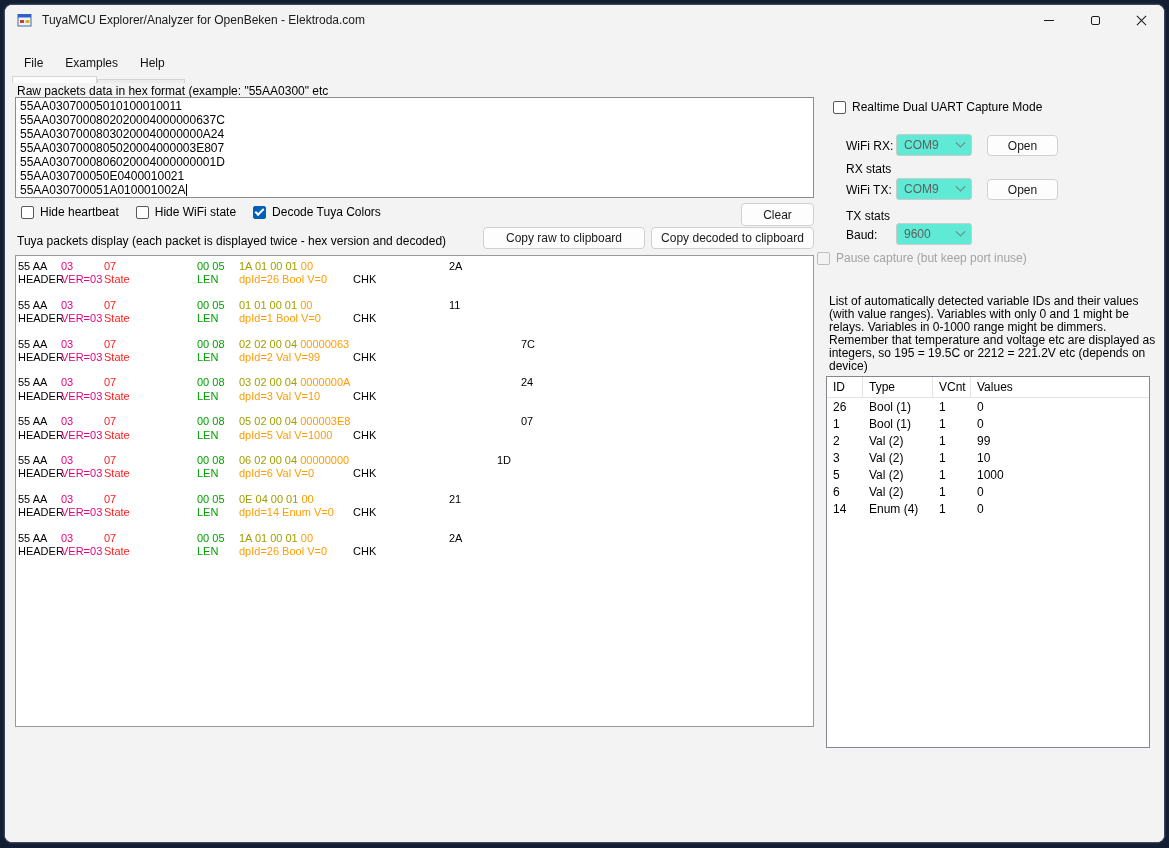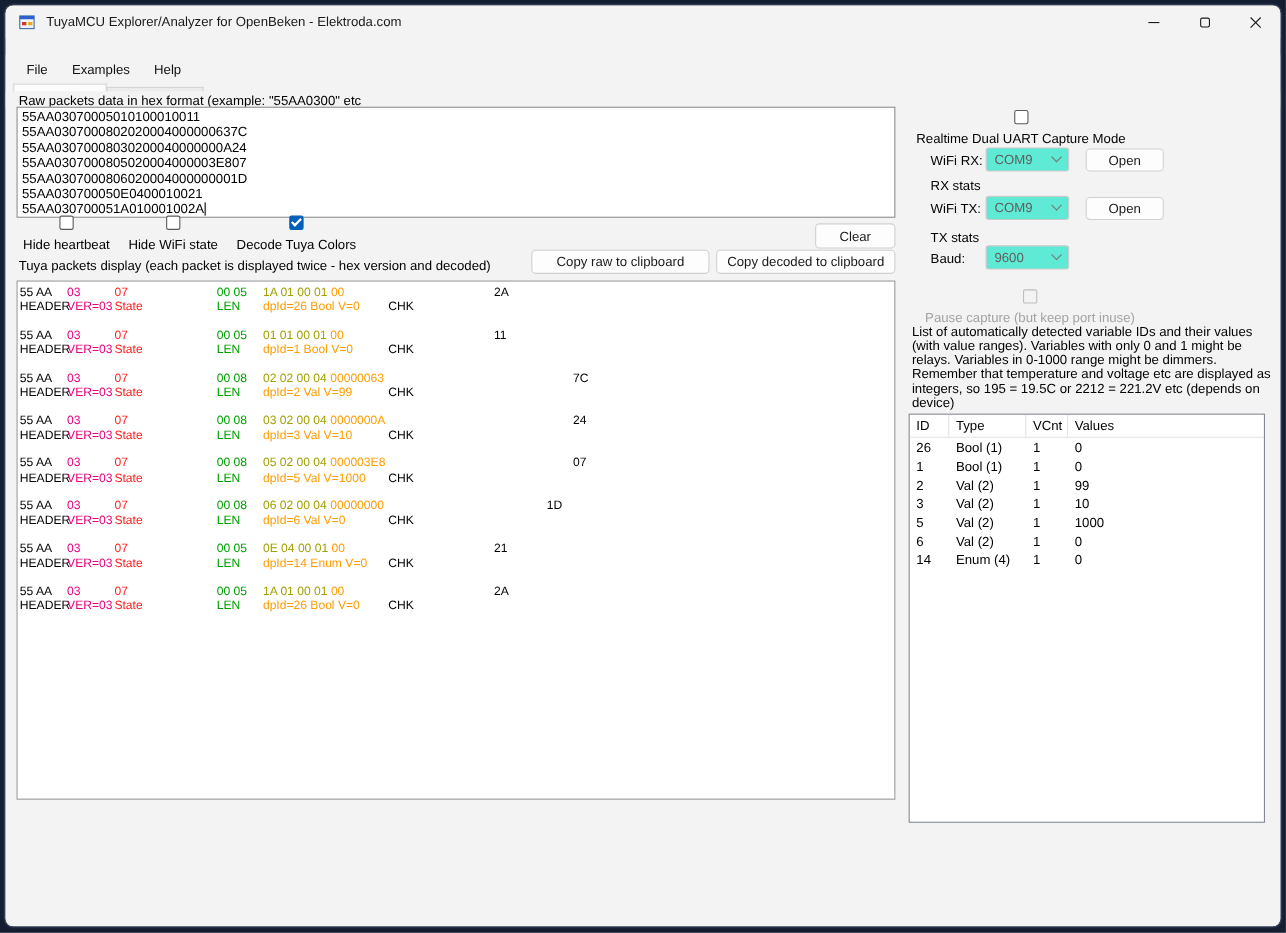--- a/index.html
+++ b/index.html
@@ -40,21 +40,21 @@
   
   #raw-label { left:12px; top:1px; }
   #raw-box { position:absolute; left:10px; top:14px; width:799px; height:101px; background:#fff;
              border:1px solid #8c8c8c; padding:1px 4px; font-size:12px; line-height:14px; overflow:hidden; }
   .raw-line { white-space:pre; }
   .caret { display:inline-block; width:1px; height:12px; background:#000; vertical-align:-2px; }
 
   
   #options-row { position:absolute; left:16px; top:120px; display:flex; gap:17px; align-items:center;
                  font-size:12px; height:18px; }
-  .cb { display:inline-flex; align-items:center; gap:6px; font-size:12px;flex-direction:column; }
+  .cb { display:inline-flex; align-items:center; gap:6px; font-size:12px; }
   .cbbox { width:13px; height:13px; border:1px solid #5a5a5a; background:#fff; border-radius:2px;
            display:inline-flex; align-items:center; justify-content:center; flex:none; }
   .cbbox.checked { background:var(--accent,#005fb8); border-color:var(--accent,#005fb8); }
   .cbbox.checked::after { content:""; width:7px; height:3px; border-left:2px solid #fff;
            border-bottom:2px solid #fff; transform:rotate(-45deg) translate(1px,-1px); }
   .cb.disabled .cbbox { border-color:#bdbdbd; background:#f3f3f3; }
   .cb.disabled .cblabel { color:#a3a3a3; }
 
   
   .btn { position:absolute; background:#fdfdfd; border:1px solid #d0d0d0; border-radius:4px;
@@ -91,21 +91,21 @@
   #wifi-tx-label { left:841px; top:100px; }
   #tx-stats { left:841px; top:126px; }
   #baud-label { left:841px; top:145px; }
   .combo { position:absolute; width:76px; height:22px; background:#5eead4; border:1px solid #cbcbcb;
            border-radius:3px; display:flex; align-items:center; padding:0 7px; font-size:12px; color:#5f5f5f; }
   .combo .chev { margin-left:auto; width:7px; height:7px; border-right:1.4px solid #7a7a7a;
                  border-bottom:1.4px solid #7a7a7a; transform:rotate(45deg) translate(-2px,-2px); }
   #wifi-rx-combo { left:891px; top:51px; }
   #wifi-tx-combo { left:891px; top:95px; }
   #baud-combo { left:891px; top:140px; }
-  #pause-cb { position:absolute; left:836px; top:168px;margin-top:12px; }
+  #pause-cb { position:absolute; left:812px; top:168px; }
 
   #vars-desc { position:absolute; left:824px; top:212px; width:327px; font-size:12px; line-height:13px; color:#000; }
 
   
   #vars-table { position:absolute; left:821px; top:293px; width:324px; height:372px;
                 background:#fff; border:1px solid #828790; font-size:12px; overflow:hidden; }
   .vt-header { display:flex; height:21px; align-items:center; border-bottom:1px solid #e3e3e3; }
   .vt-header .vt-cell { border-right:1px solid #e3e3e3; height:100%; display:flex; align-items:center; }
   .vt-cell { padding-left:6px; overflow:hidden; white-space:nowrap; }
   .c0 { width:36px; flex:none; } .c1 { width:70px; flex:none; } .c2 { width:38px; flex:none; }

